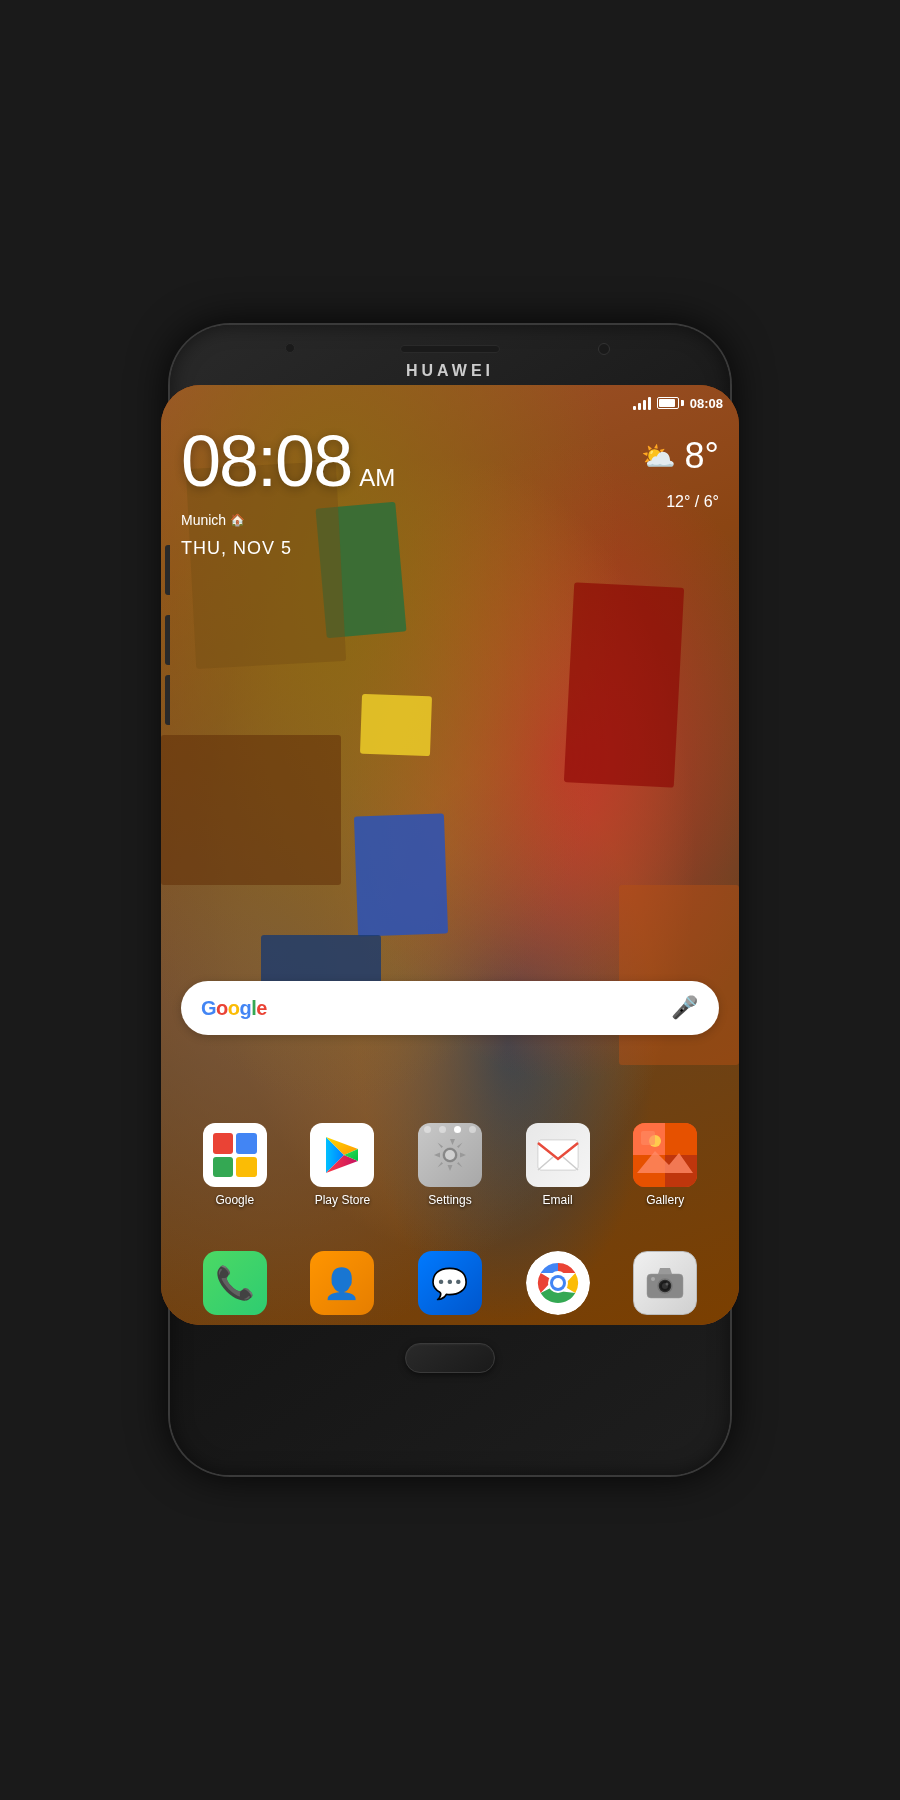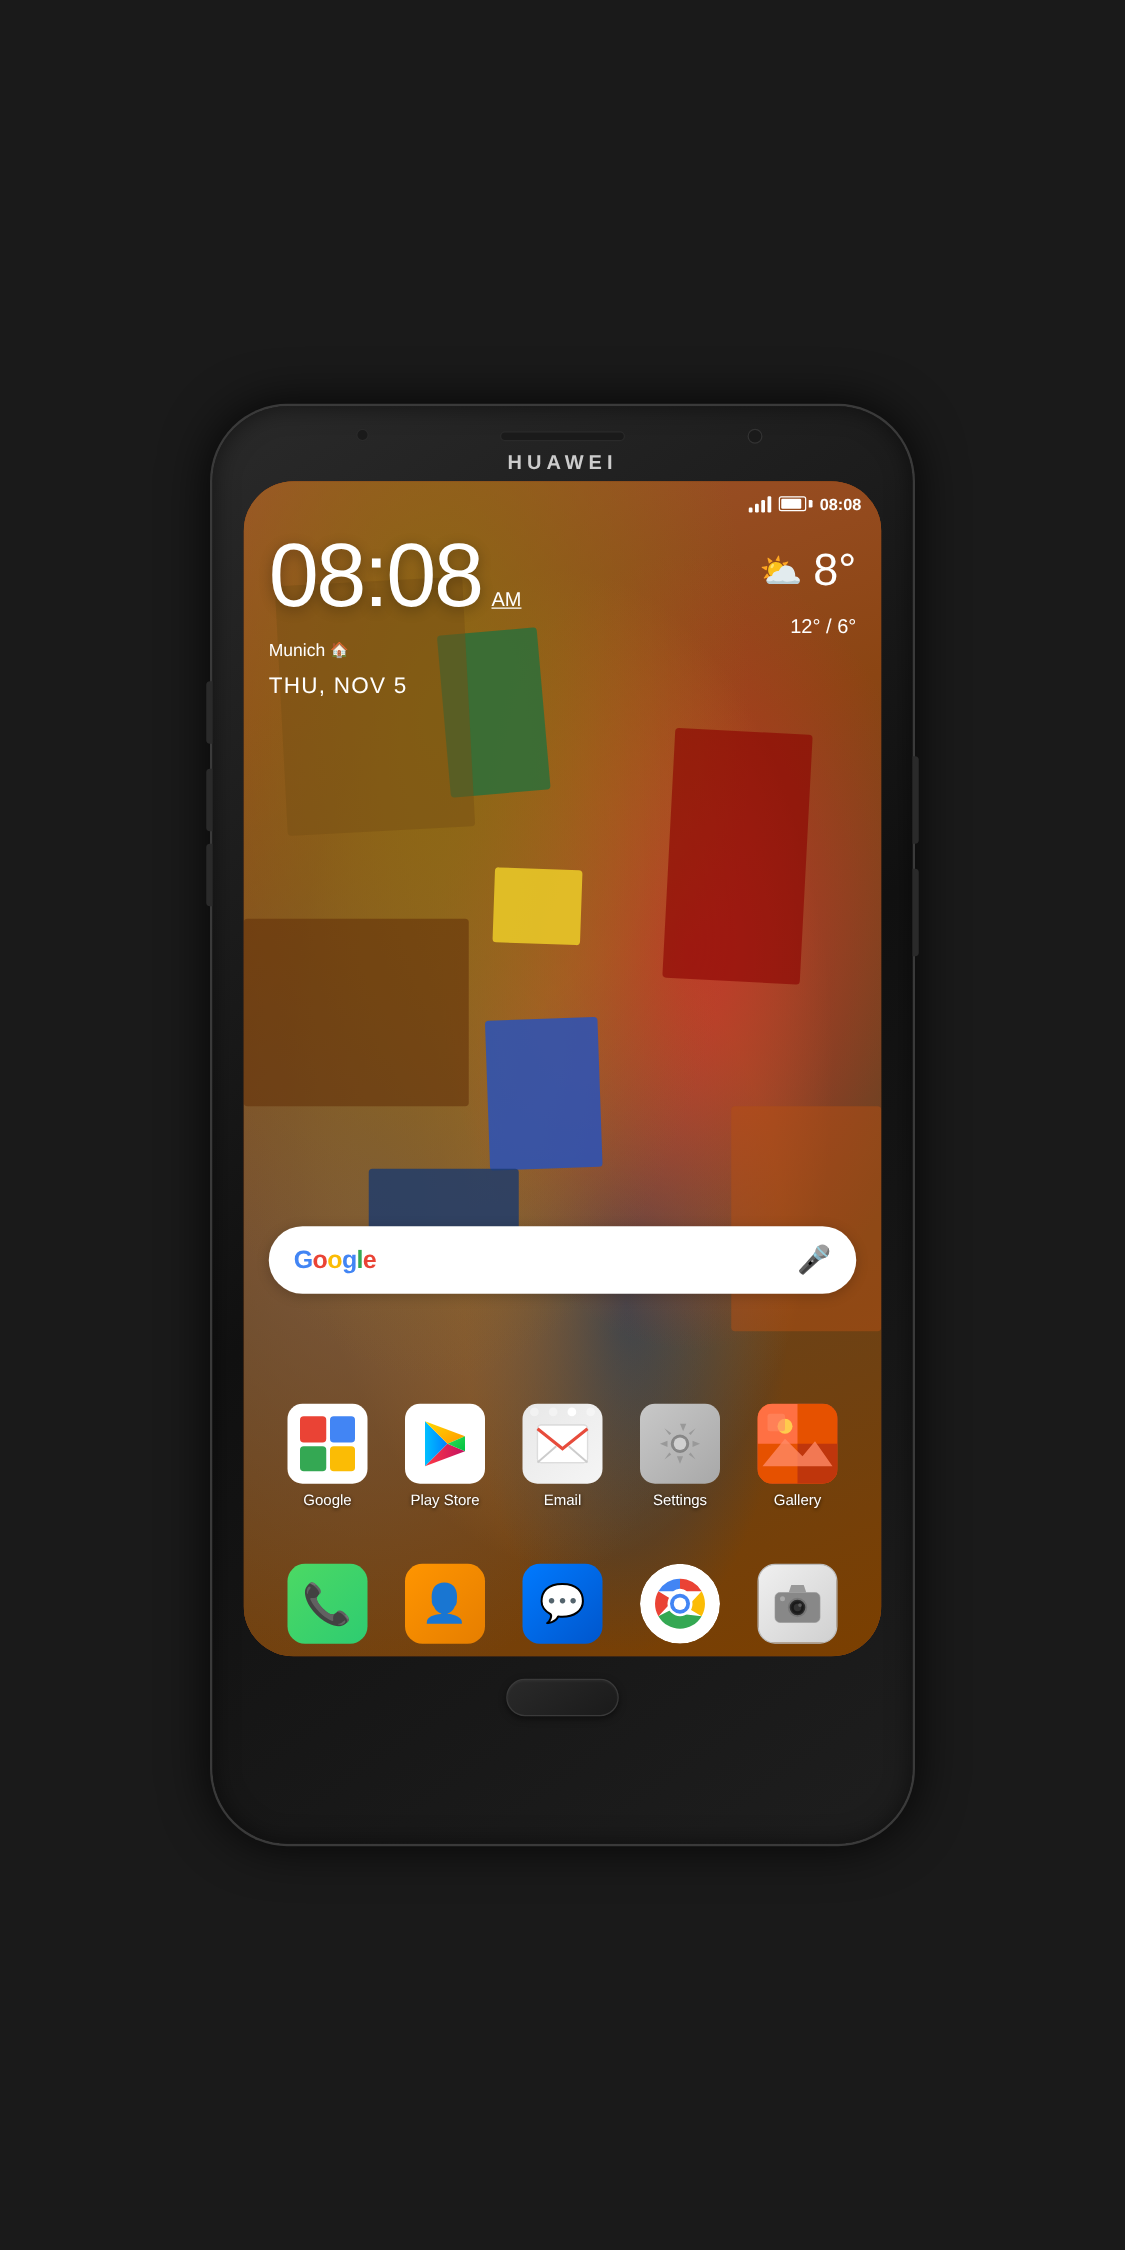--- a/index.html
+++ b/index.html
@@ -101,21 +101,21 @@
     .huawei-brand {
       color: #ccc;
       font-size: 16px;
       font-weight: bold;
       letter-spacing: 4px;
       margin-top: 32px;
     }
 
     
     .phone-screen {
-      width: 510px;
+      width: 578px;
       height: 940px;
       border-radius: 40px;
       overflow: hidden;
       position: relative;
       flex-shrink: 0;
       background: #8B4513;
     }
 
     
     .wallpaper {
@@ -219,24 +219,23 @@
 
     .big-time {
       font-size: 72px;
       font-weight: 200;
       letter-spacing: -2px;
       line-height: 1;
       text-shadow: 0 2px 10px rgba(0,0,0,0.3);
     }
 
     .time-ampm {
-      font-size: 16px;
+      font-size: 24px;
       font-weight: 300;
       margin-left: 6px;
-      text-decoration: underline;
     }
 
     .time-location {
       font-size: 14px;
       margin-top: 15px;
       display: flex;
       align-items: center;
       gap: 4px;
     }
 
@@ -544,51 +543,51 @@
               <path d="M2 2 L20 20 L2 38" fill="url(#pg1)" stroke="none"></path>
               <path d="M2 2 L34 14 L20 20" fill="url(#pg2)" stroke="none"></path>
               <path d="M2 38 L34 26 L20 20" fill="url(#pg3)" stroke="none"></path>
               <path d="M34 14 L34 26 L20 20" fill="url(#pg4)" stroke="none"></path>
             </svg>
           </div>
           <span class="app-label">Play Store</span>
         </div>
 
         <div class="app-item">
-          <div class="app-icon" style="background:linear-gradient(135deg,#e8e8e8,#f5f5f5);border-radius:12px;display:flex;justify-content:center;align-items:center;">
-            <svg width="42" height="32" viewBox="0 0 42 32">
-              <rect x="1" y="1" width="40" height="30" rx="3" fill="#f0f0f0" stroke="#ccc" stroke-width="1"></rect>
-              <rect x="1" y="1" width="40" height="30" rx="3" fill="white" stroke="#ddd" stroke-width="1"></rect>
-              <polyline points="1,4 21,20 41,4" fill="none" stroke="#e74c3c" stroke-width="2.5"></polyline>
-              <line x1="1" y1="31" x2="16" y2="18" stroke="#ccc" stroke-width="1.5"></line>
-              <line x1="41" y1="31" x2="26" y2="18" stroke="#ccc" stroke-width="1.5"></line>
-            </svg>
-          </div>
-          <span class="app-label">Email</span>
-        </div>
-
-        <div class="app-item">
           <div class="app-icon" style="background:linear-gradient(135deg,#c8c8c8,#a8a8a8);border-radius:12px;display:flex;justify-content:center;align-items:center;">
             <svg width="40" height="40" viewBox="0 0 40 40">
               <circle cx="20" cy="20" r="7" fill="#888" stroke="#777" stroke-width="0.5"></circle>
               <path d="M20 4 L22.5 10 L25 4 L20 4Z" fill="#999"></path>
               <path d="M20 36 L22.5 30 L17.5 30 L20 36Z" fill="#999"></path>
               <path d="M4 20 L10 22.5 L10 17.5 L4 20Z" fill="#999"></path>
               <path d="M36 20 L30 22.5 L30 17.5 L36 20Z" fill="#999"></path>
               <path d="M7.5 7.5 L11.5 13 L13 11.5 L7.5 7.5Z" fill="#999"></path>
               <path d="M32.5 32.5 L28.5 27 L27 28.5 L32.5 32.5Z" fill="#999"></path>
               <path d="M32.5 7.5 L27 11.5 L28.5 13 L32.5 7.5Z" fill="#999"></path>
               <path d="M7.5 32.5 L13 28.5 L11.5 27 L7.5 32.5Z" fill="#999"></path>
               <circle cx="20" cy="20" r="5" fill="#d0d0d0"></circle>
             </svg>
           </div>
           <span class="app-label">Settings</span>
         </div>
 
         <div class="app-item">
+          <div class="app-icon" style="background:linear-gradient(135deg,#e8e8e8,#f5f5f5);border-radius:12px;display:flex;justify-content:center;align-items:center;">
+            <svg width="42" height="32" viewBox="0 0 42 32">
+              <rect x="1" y="1" width="40" height="30" rx="3" fill="#f0f0f0" stroke="#ccc" stroke-width="1"></rect>
+              <rect x="1" y="1" width="40" height="30" rx="3" fill="white" stroke="#ddd" stroke-width="1"></rect>
+              <polyline points="1,4 21,20 41,4" fill="none" stroke="#e74c3c" stroke-width="2.5"></polyline>
+              <line x1="1" y1="31" x2="16" y2="18" stroke="#ccc" stroke-width="1.5"></line>
+              <line x1="41" y1="31" x2="26" y2="18" stroke="#ccc" stroke-width="1.5"></line>
+            </svg>
+          </div>
+          <span class="app-label">Email</span>
+        </div>
+
+        <div class="app-item">
           <div class="app-icon" style="border-radius:12px;overflow:hidden;background:linear-gradient(135deg,#ff7043,#bf360c);">
             <svg width="64" height="64" viewBox="0 0 64 64">
               <rect width="64" height="64" fill="#E65100"></rect>
               <rect x="0" y="0" width="32" height="32" fill="#FF7043"></rect>
               <rect x="32" y="32" width="32" height="32" fill="#BF360C"></rect>
               <circle cx="22" cy="18" r="6" fill="#FFD54F" opacity="0.9"></circle>
               <polygon points="4,50 22,28 36,42 46,30 60,50" fill="#FF8A65" opacity="0.8"></polygon>
               <rect x="8" y="8" width="14" height="14" rx="2" fill="#FF8A65" opacity="0.6"></rect>
             </svg>
           </div>

